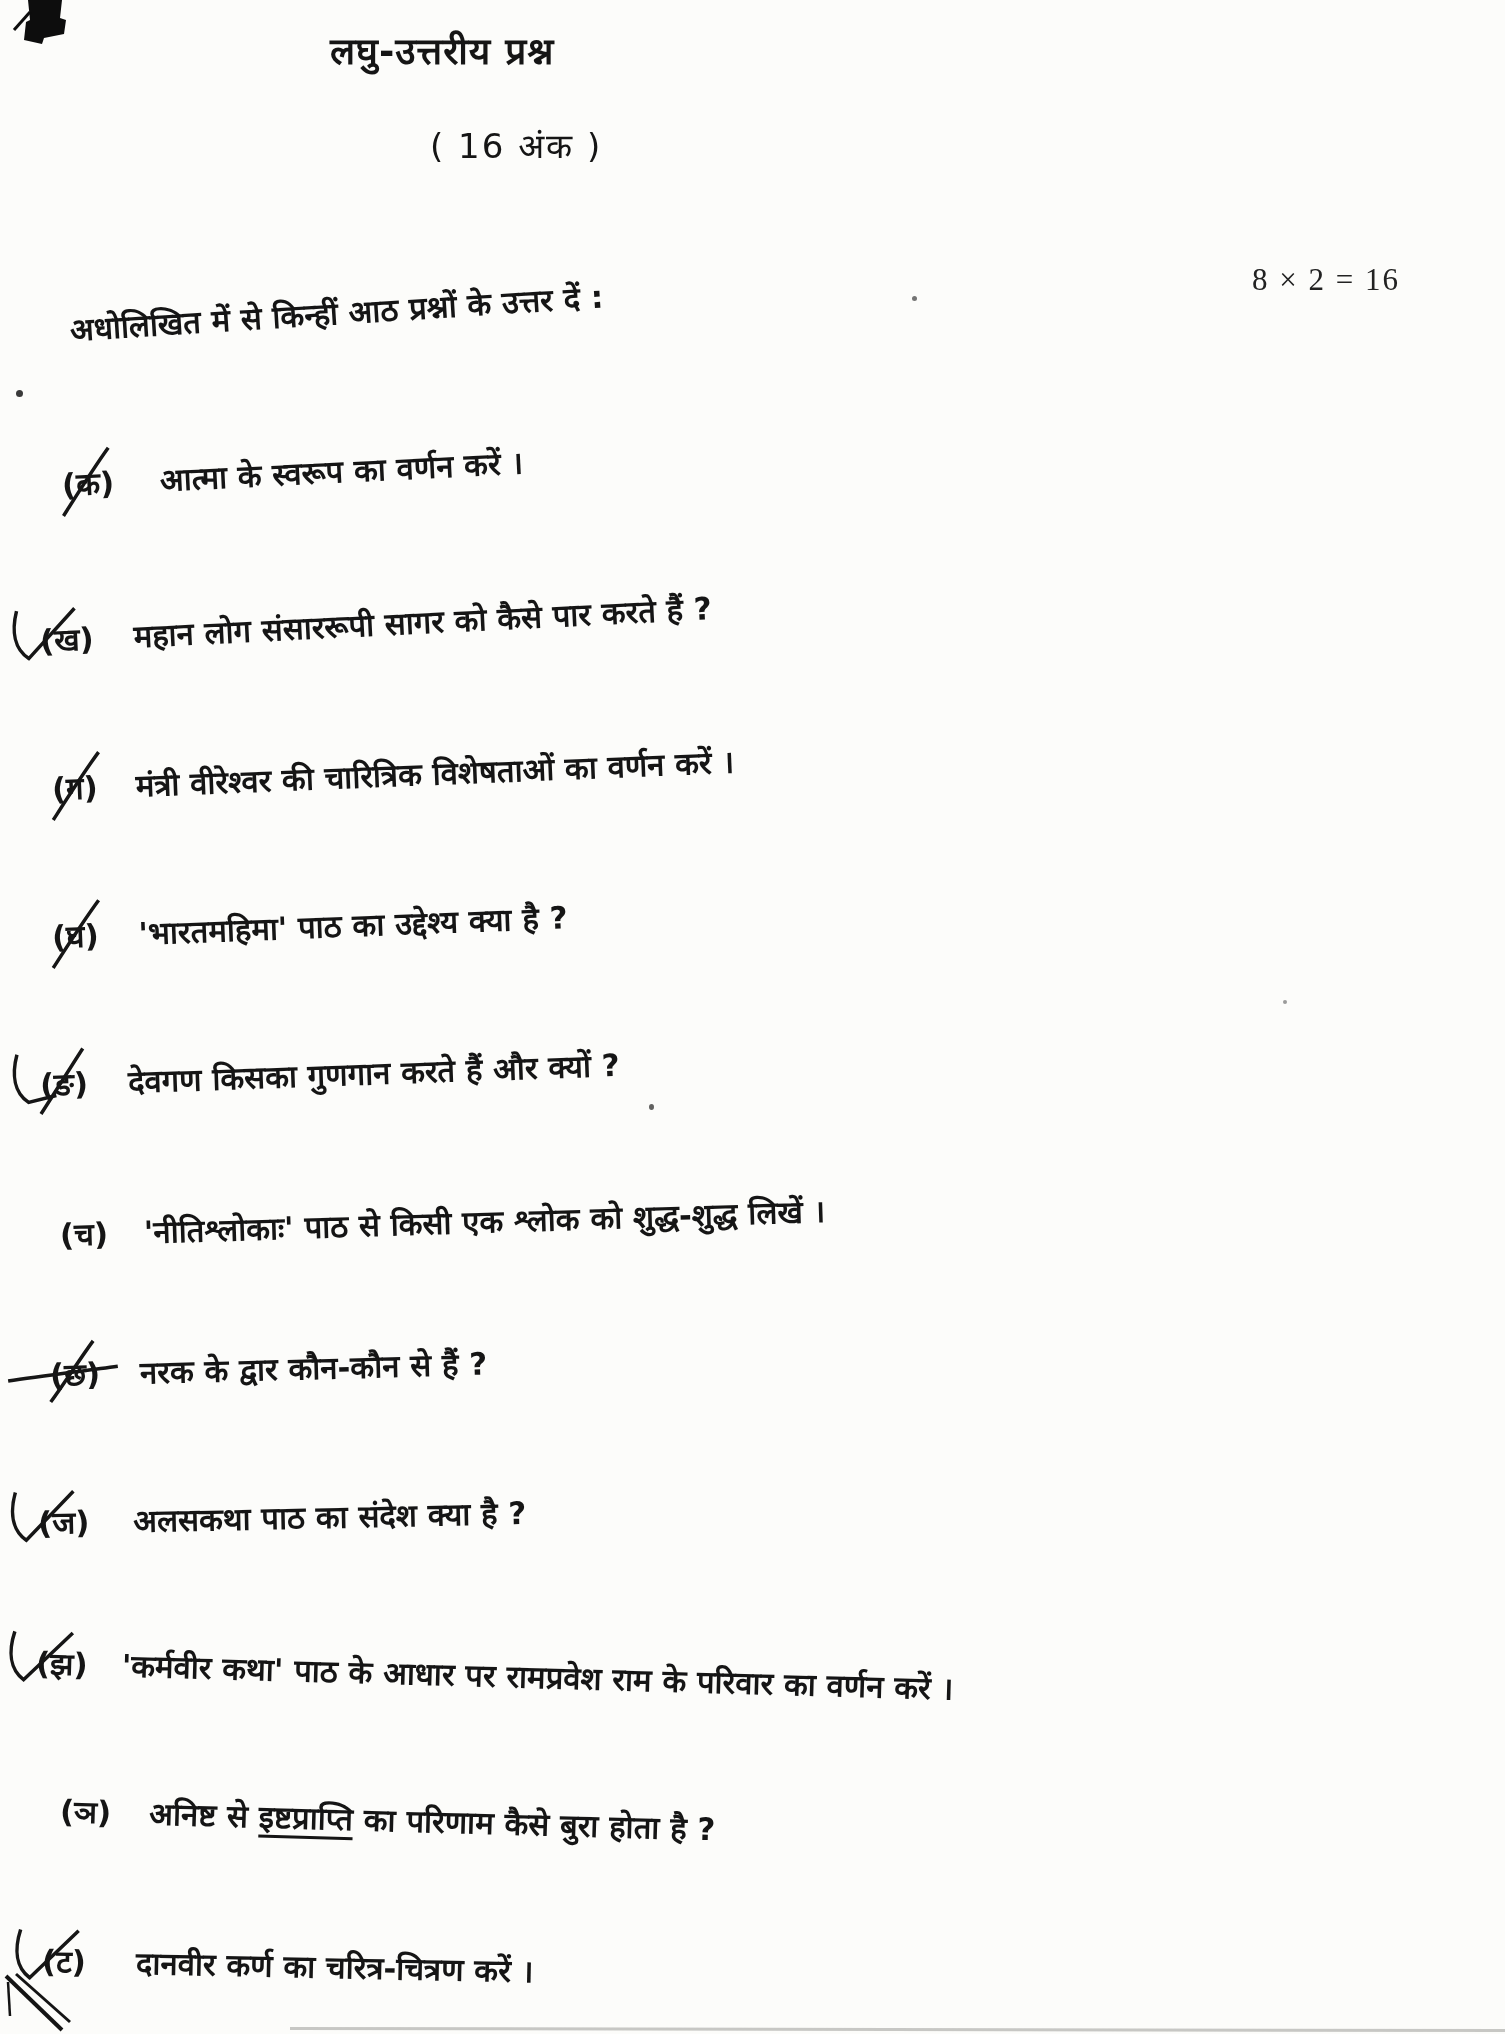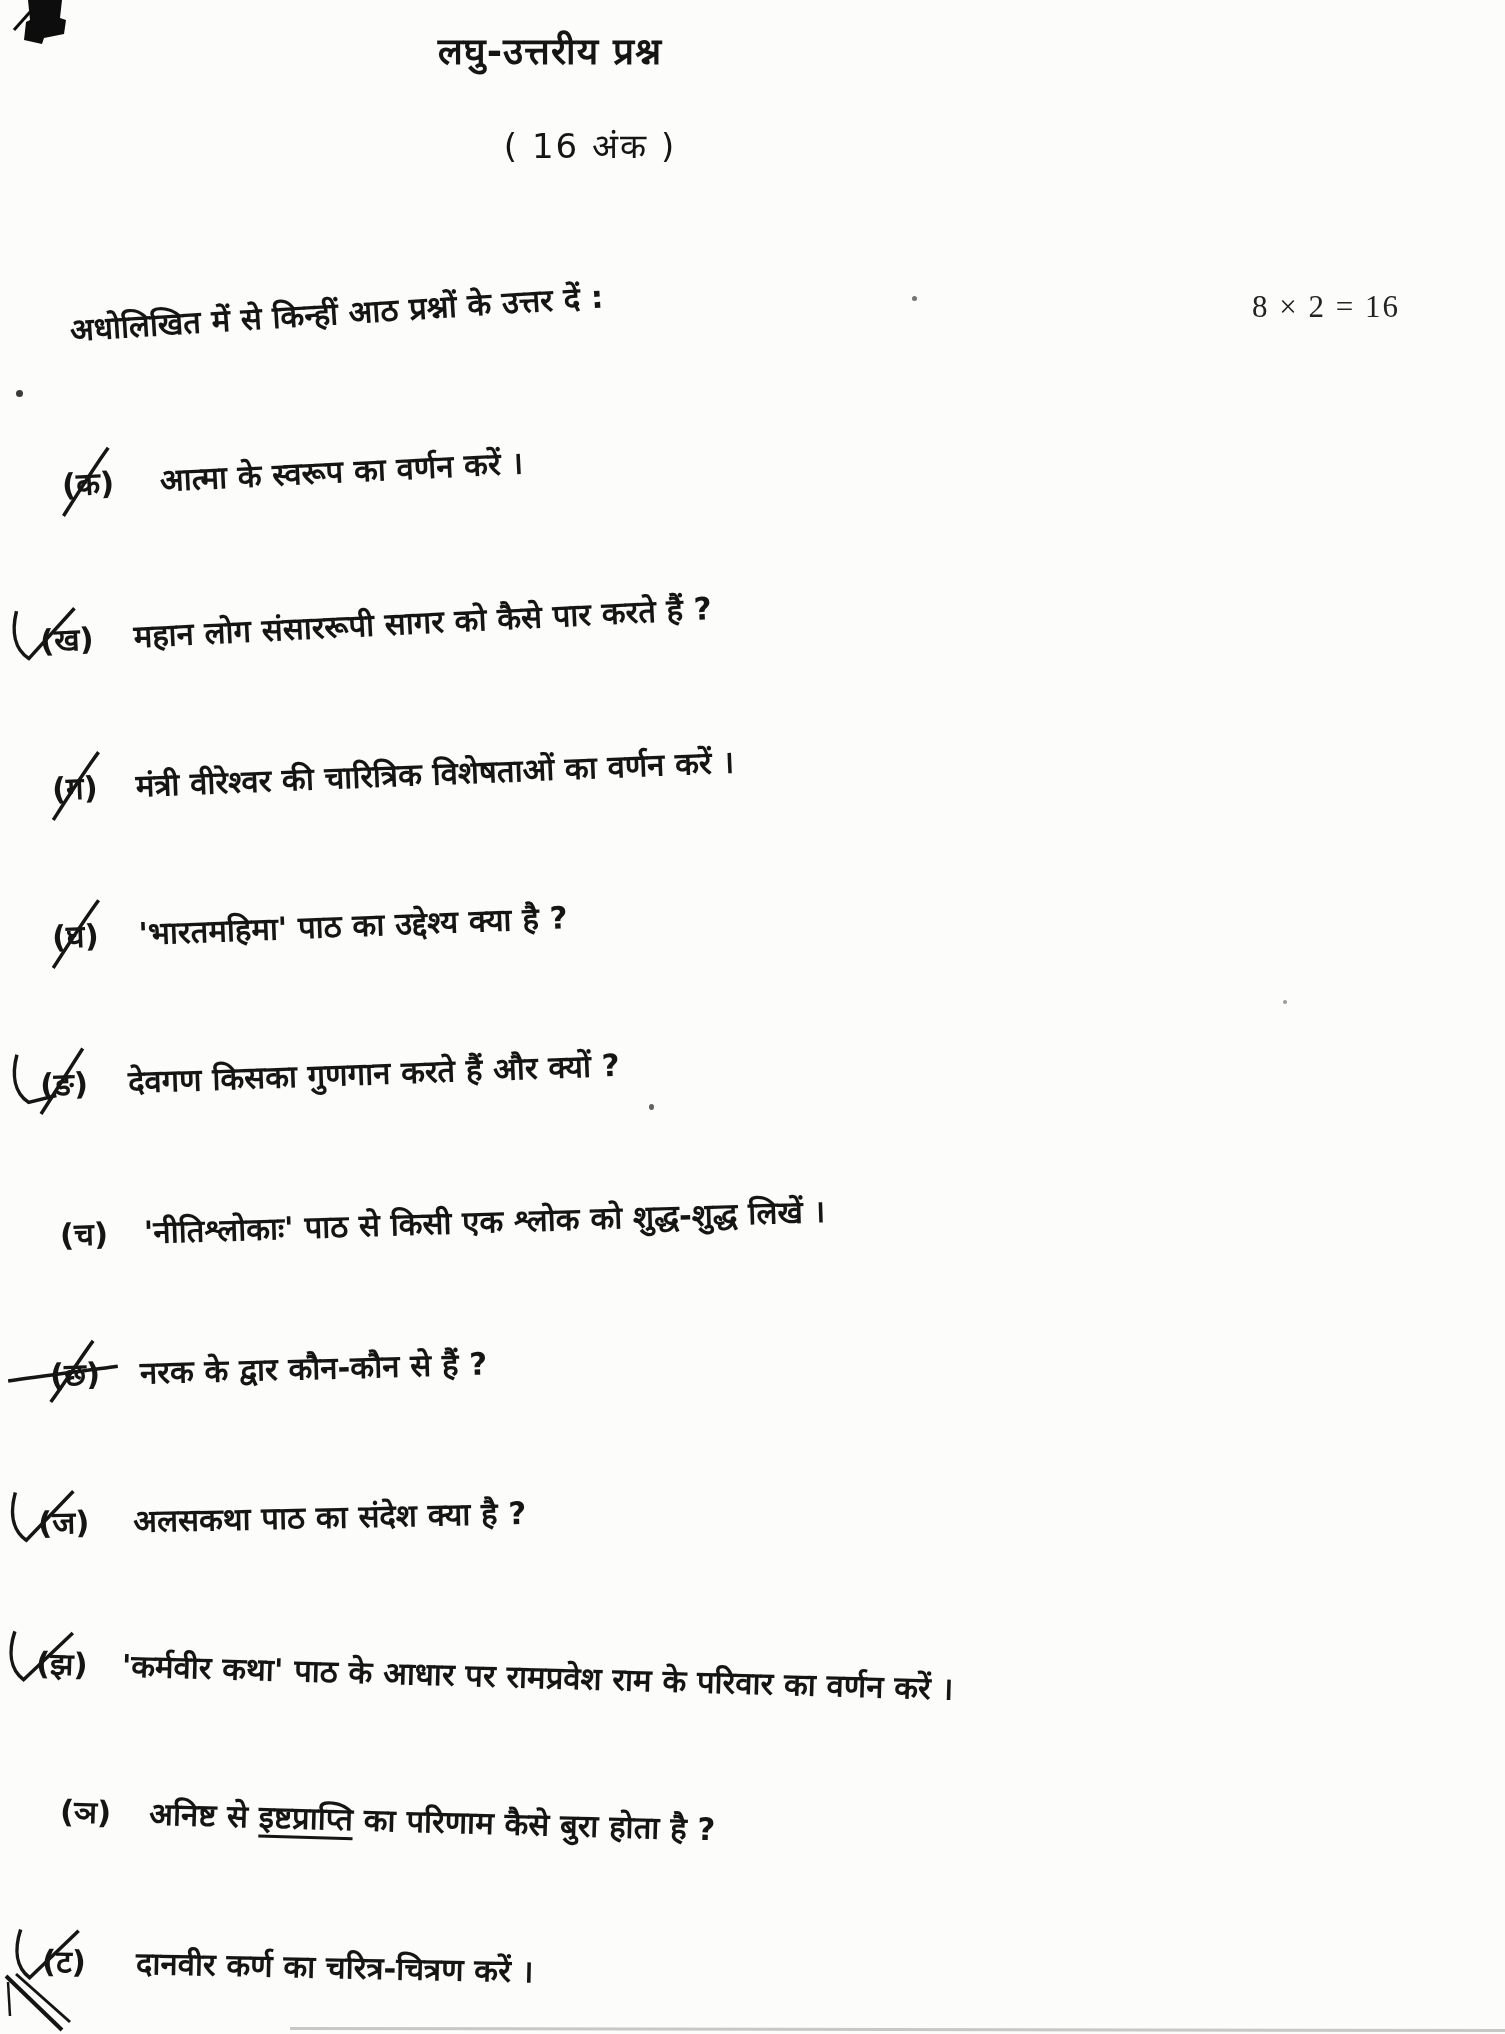--- a/index.html
+++ b/index.html
@@ -3,33 +3,33 @@
 <meta charset="utf-8">
 <style>
   html,body{margin:0;padding:0;}
   body{
     width:1505px;height:2034px;position:relative;overflow:hidden;
     background:#fcfcfa;
     font-family:"DejaVu Sans","Liberation Sans",sans-serif;
     color:#151515;
   }
   .abs{position:absolute;}
-  .center{text-align:center;}
+  .center{text-align:left;}
   #page-title{
     left:330px;top:24px;width:440px;
     font-size:37px;font-weight:700;letter-spacing:1px;
   }
   #marks-heading{
     left:430px;top:122px;width:320px;
     font-size:34px;font-weight:400;letter-spacing:2px;
   }
   #marks-formula{
     left:1252px;top:262px;
     font-family:"Liberation Serif","DejaVu Serif",serif;
-    font-size:31px;font-weight:400;color:#222;letter-spacing:2px;margin-top:27px;
+    font-size:31px;font-weight:400;color:#222;letter-spacing:2px;
   }
   #instruction{
     left:70px;top:308px;width:780px;
     font-size:31px;font-weight:700;
     transform:rotate(-3.6deg);transform-origin:0 50%;
     white-space:nowrap;
   }
   .q-row{
     position:absolute;white-space:nowrap;
     font-size:31px;font-weight:700;line-height:46px;

